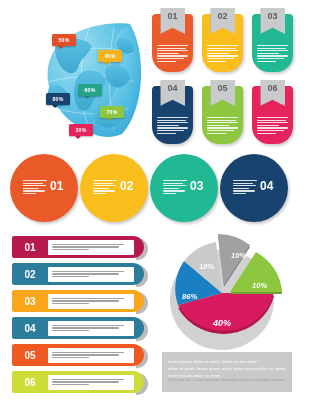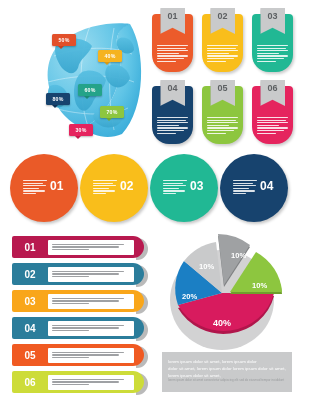--- a/index.html
+++ b/index.html
@@ -64,21 +64,21 @@
   .row{position:absolute;left:0;width:132px;height:22px;border-radius:2px 11px 11px 2px;
     display:flex;align-items:center;}
   .row .shadow{position:absolute;right:-4px;top:2px;width:12px;height:22px;border-radius:0 11px 11px 0;
     background:rgba(90,90,90,.42);z-index:-1;}
   .row .rnum{width:36px;text-align:center;font-size:10px;font-weight:bold;color:#fff;flex:none;}
   .row .rbox{flex:1;height:15px;margin-right:10px;background:#fff;border-radius:1px;
     display:flex;align-items:center;padding:0 4px;box-sizing:border-box;}
   .row .rbox .lines{width:100%;color:#8e9194;}
 
   
-  .pie-wrap{position:absolute;left:160px;top:234px;width:134px;height:182px;}
+  .pie-wrap{position:absolute;left:160px;top:234px;width:134px;height:182px;font-style:italic;}
   .pie{position:absolute;left:4px;top:0;width:126px;height:122px;}
   .pct{position:absolute;font-size:7.6px;font-weight:bold;color:#fff;}
   .legend-box{position:absolute;left:2px;top:118px;width:130px;height:40px;background:#c9cacb;}
   .legend-box .lg{position:absolute;left:6px;top:7px;right:6px;color:#ffffff;font-size:4.4px;line-height:1.55;}
   .legend-box .lg2{position:absolute;left:6px;top:26px;right:6px;color:#9a9c9e;font-size:3px;line-height:1.5;}
 </style>
 </head>
 <body>
 
 <div class="canvas">
@@ -398,21 +398,21 @@
         </g>
 
         <g transform="translate(8,-2)">
           <path d="M58 62 L84 22 A52 50 0 0 1 110 62 Z" fill="#6f9f2c"></path>
           <path d="M58 62 L84 22 A52 50 0 0 1 110 62 Z" fill="#8dc63f" transform="translate(0,-2)"></path>
         </g>
       </svg>
       <div class="pct" style="left:67px;top:17px;">10%</div>
       <div class="pct" style="left:88px;top:47px;">10%</div>
       <div class="pct" style="left:49px;top:84px;font-size:9px;">40%</div>
-      <div class="pct" style="left:18px;top:58px;">20%</div>
+      <div class="pct" style="left:18px;top:58px;">86%</div>
       <div class="pct" style="left:35px;top:28px;">10%</div>
     </div>
 
     <div class="legend-box">
       <div class="lg">
         <div>lorem ipsum dolor sit amet, lorem ipsum dolor</div>
         <div>dolor sit amet, lorem ipsum dolor lorem ipsum dolor sit amet,</div>
         <div>lorem ipsum dolor sit amet,</div>
       </div>
       <div class="lg2">lorem ipsum dolor sit amet consectetur adipiscing elit sed do eiusmod tempor incididunt</div>

